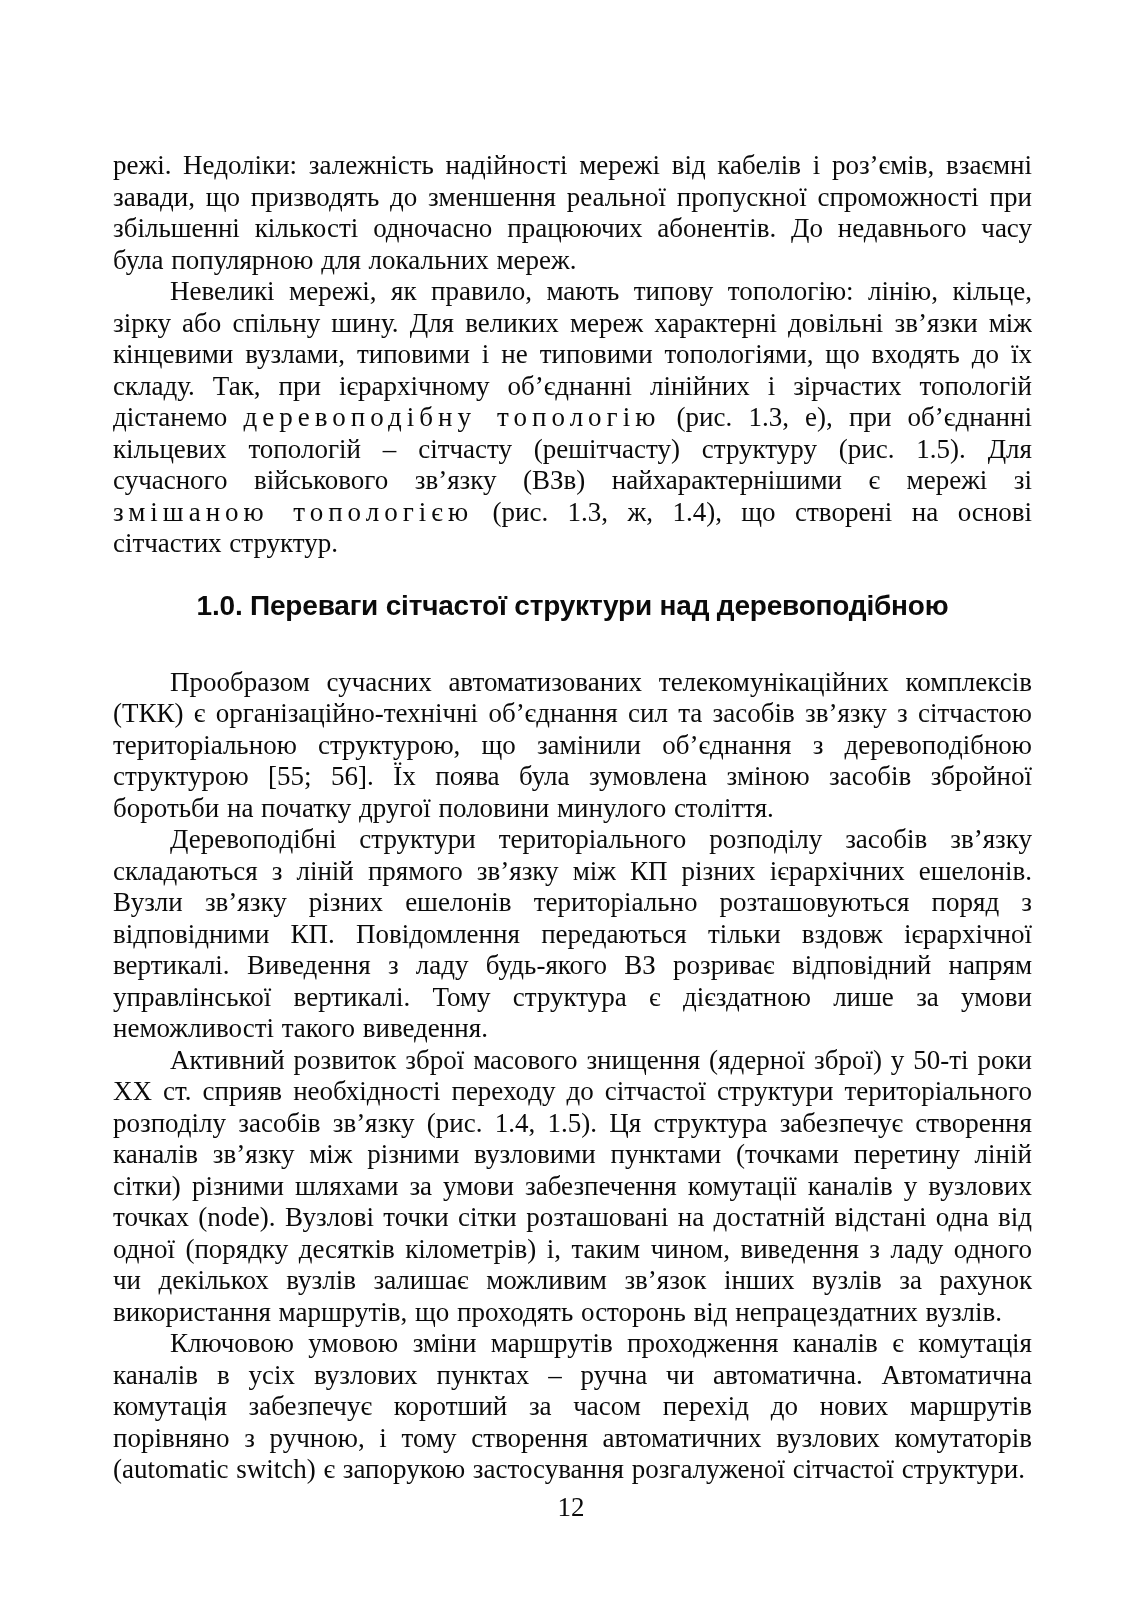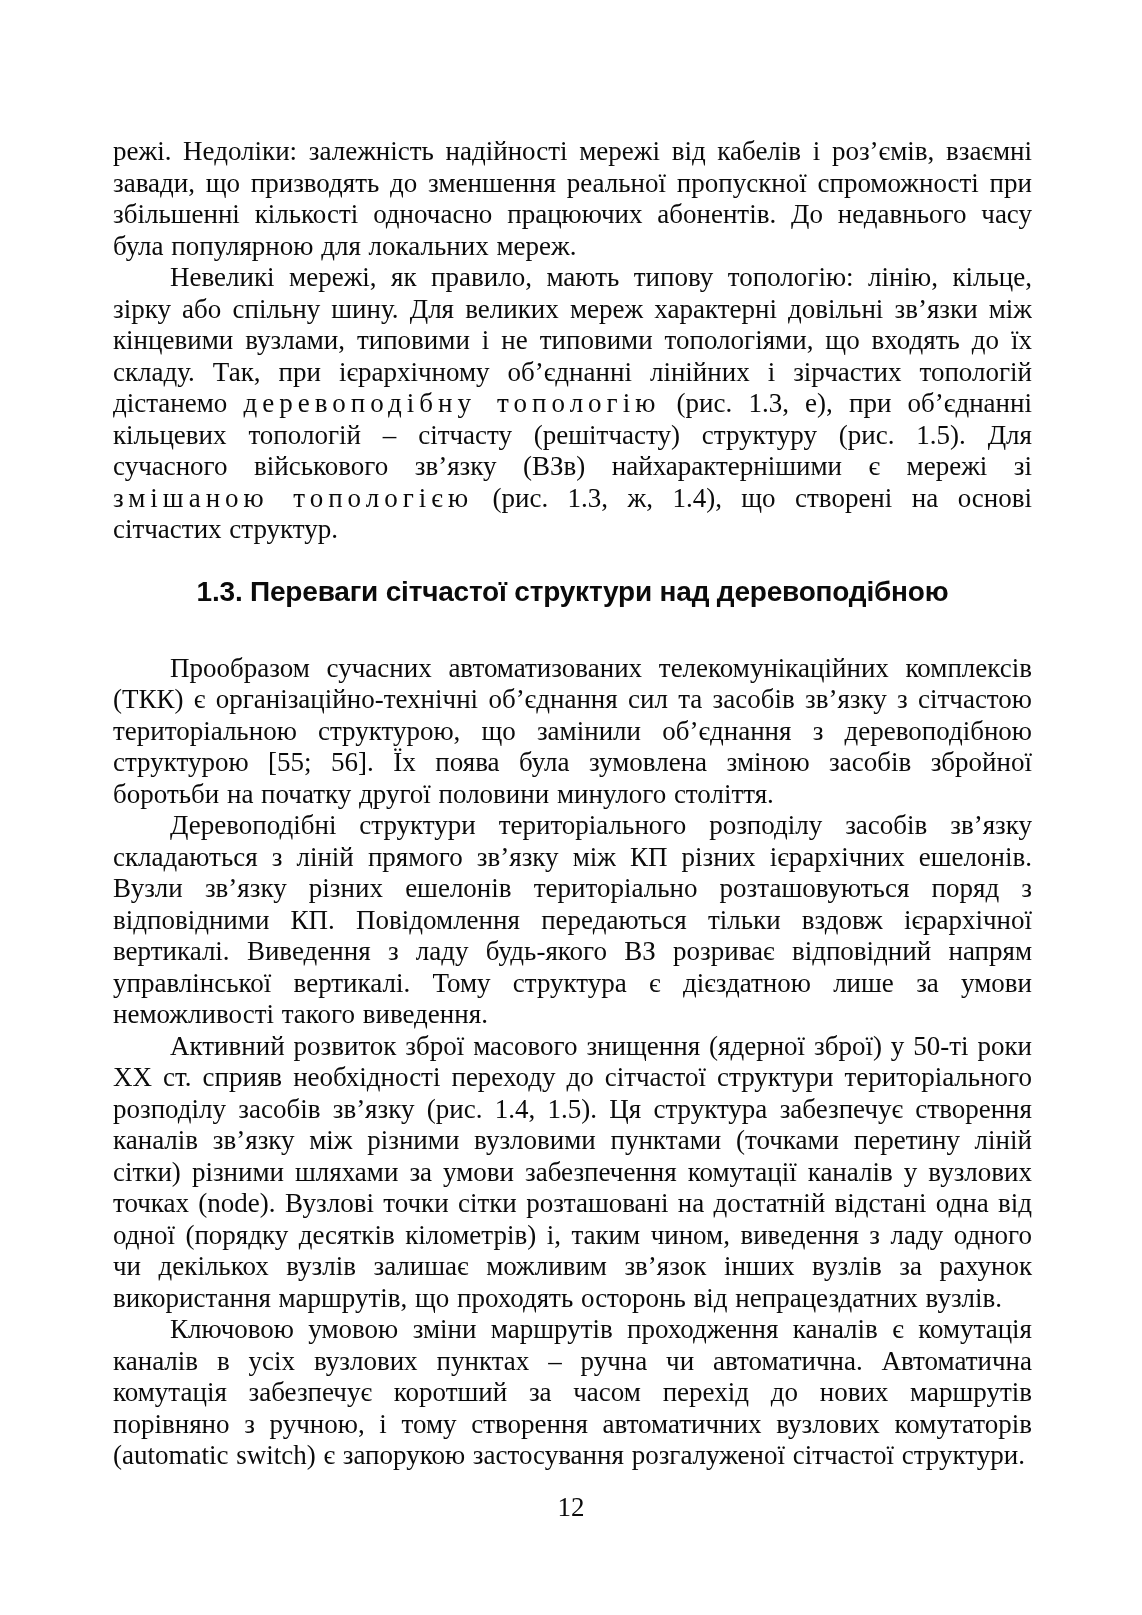--- a/index.html
+++ b/index.html
@@ -19,21 +19,21 @@
     position: absolute;
     left: 0;
     top: 0;
     width: 1142px;
     height: 1615px;
     background: #ffffff;
   }
   .text-block {
     position: absolute;
     left: 113px;
-    top: 136px;
+    top: 150px;
     width: 919px;
   }
   .body-text p {
     margin: 0;
     font-size: 27px;
     line-height: 31.5px;
     text-align: justify;
     text-indent: 57px;
     word-spacing: 1px;
   }
@@ -69,21 +69,21 @@
 
 <div class="scan-page">
 
   <div class="text-block">
 
     <div class="body-text">
         <p class="continuation"><span>режі. Недоліки: залежність надійності мережі від кабелів і роз’ємів, взаємні завади, що призводять до зменшення реальної пропускної спроможності при збільшенні кількості одночасно працюючих абонентів. До недавнього часу була популярною для локальних мереж.</span></p>
         <p><span>Невеликі мережі, як правило, мають типову топологію: лінію, кільце, зірку або спільну шину. Для великих мереж характерні довільні зв’язки між кінцевими вузлами, типовими і не типовими топологіями, що входять до їх складу. Так, при ієрархічному об’єднанні лінійних і зірчастих топологій дістанемо </span><span class="run-spaced">деревоподібну топологію</span><span> (</span><span class="run-italic">рис. 1.3, е</span><span>), при об’єднанні кільцевих топологій – сітчасту (решітчасту) структуру (</span><span class="run-italic">рис. 1.5</span><span>). Для сучасного військового зв’язку (ВЗв) найхарактернішими є мережі зі </span><span class="run-spaced">змішаною топологією</span><span> (</span><span class="run-italic">рис. 1.3, ж, 1.4</span><span>), що створені на основі сітчастих структур.</span></p>
       </div>
 
-    <h2 class="section-heading">1.3. Переваги сітчастої структури над деревоподібною</h2>
+    <h2 class="section-heading">1.0. Переваги сітчастої структури над деревоподібною</h2>
 
     <div class="body-text">
         <p><span>Прообразом сучасних автоматизованих телекомунікаційних комплексів (ТКК) є організаційно-технічні об’єднання сил та засобів зв’язку з сітчастою територіальною структурою, що замінили об’єднання з деревоподібною структурою [55; 56]. Їх поява була зумовлена зміною засобів збройної боротьби на початку другої половини минулого століття.</span></p>
         <p><span>Деревоподібні структури територіального розподілу засобів зв’язку складаються з ліній прямого зв’язку між КП різних ієрархічних ешелонів. Вузли зв’язку різних ешелонів територіально розташовуються поряд з відповідними КП. Повідомлення передаються тільки вздовж ієрархічної вертикалі. Виведення з ладу будь-якого ВЗ розриває відповідний напрям управлінської вертикалі. Тому структура є дієздатною лише за умови неможливості такого виведення.</span></p>
         <p><span>Активний розвиток зброї масового знищення (ядерної зброї) у 50-ті роки ХХ ст. сприяв необхідності переходу до сітчастої структури територіального розподілу засобів зв’язку (</span><span class="run-italic">рис. 1.4, 1.5</span><span>). Ця структура забезпечує створення каналів зв’язку між різними вузловими пунктами (точками перетину ліній сітки) різними шляхами за умови забезпечення комутації каналів у вузлових точках (</span><span class="run-italic">node</span><span>). Вузлові точки сітки розташовані на достатній відстані одна від одної (порядку десятків кілометрів) і, таким чином, виведення з ладу одного чи декількох вузлів залишає можливим зв’язок інших вузлів за рахунок використання маршрутів, що проходять осторонь від непрацездатних вузлів.</span></p>
         <p><span>Ключовою умовою зміни маршрутів проходження каналів є комутація каналів в усіх вузлових пунктах – ручна чи автоматична. Автоматична комутація забезпечує коротший за часом перехід до нових маршрутів порівняно з ручною, і тому створення автоматичних вузлових комутаторів (</span><span class="run-italic">automatic switch</span><span>) є запорукою застосування розгалуженої сітчастої структури.</span></p>
       </div>
 
   </div>
 

